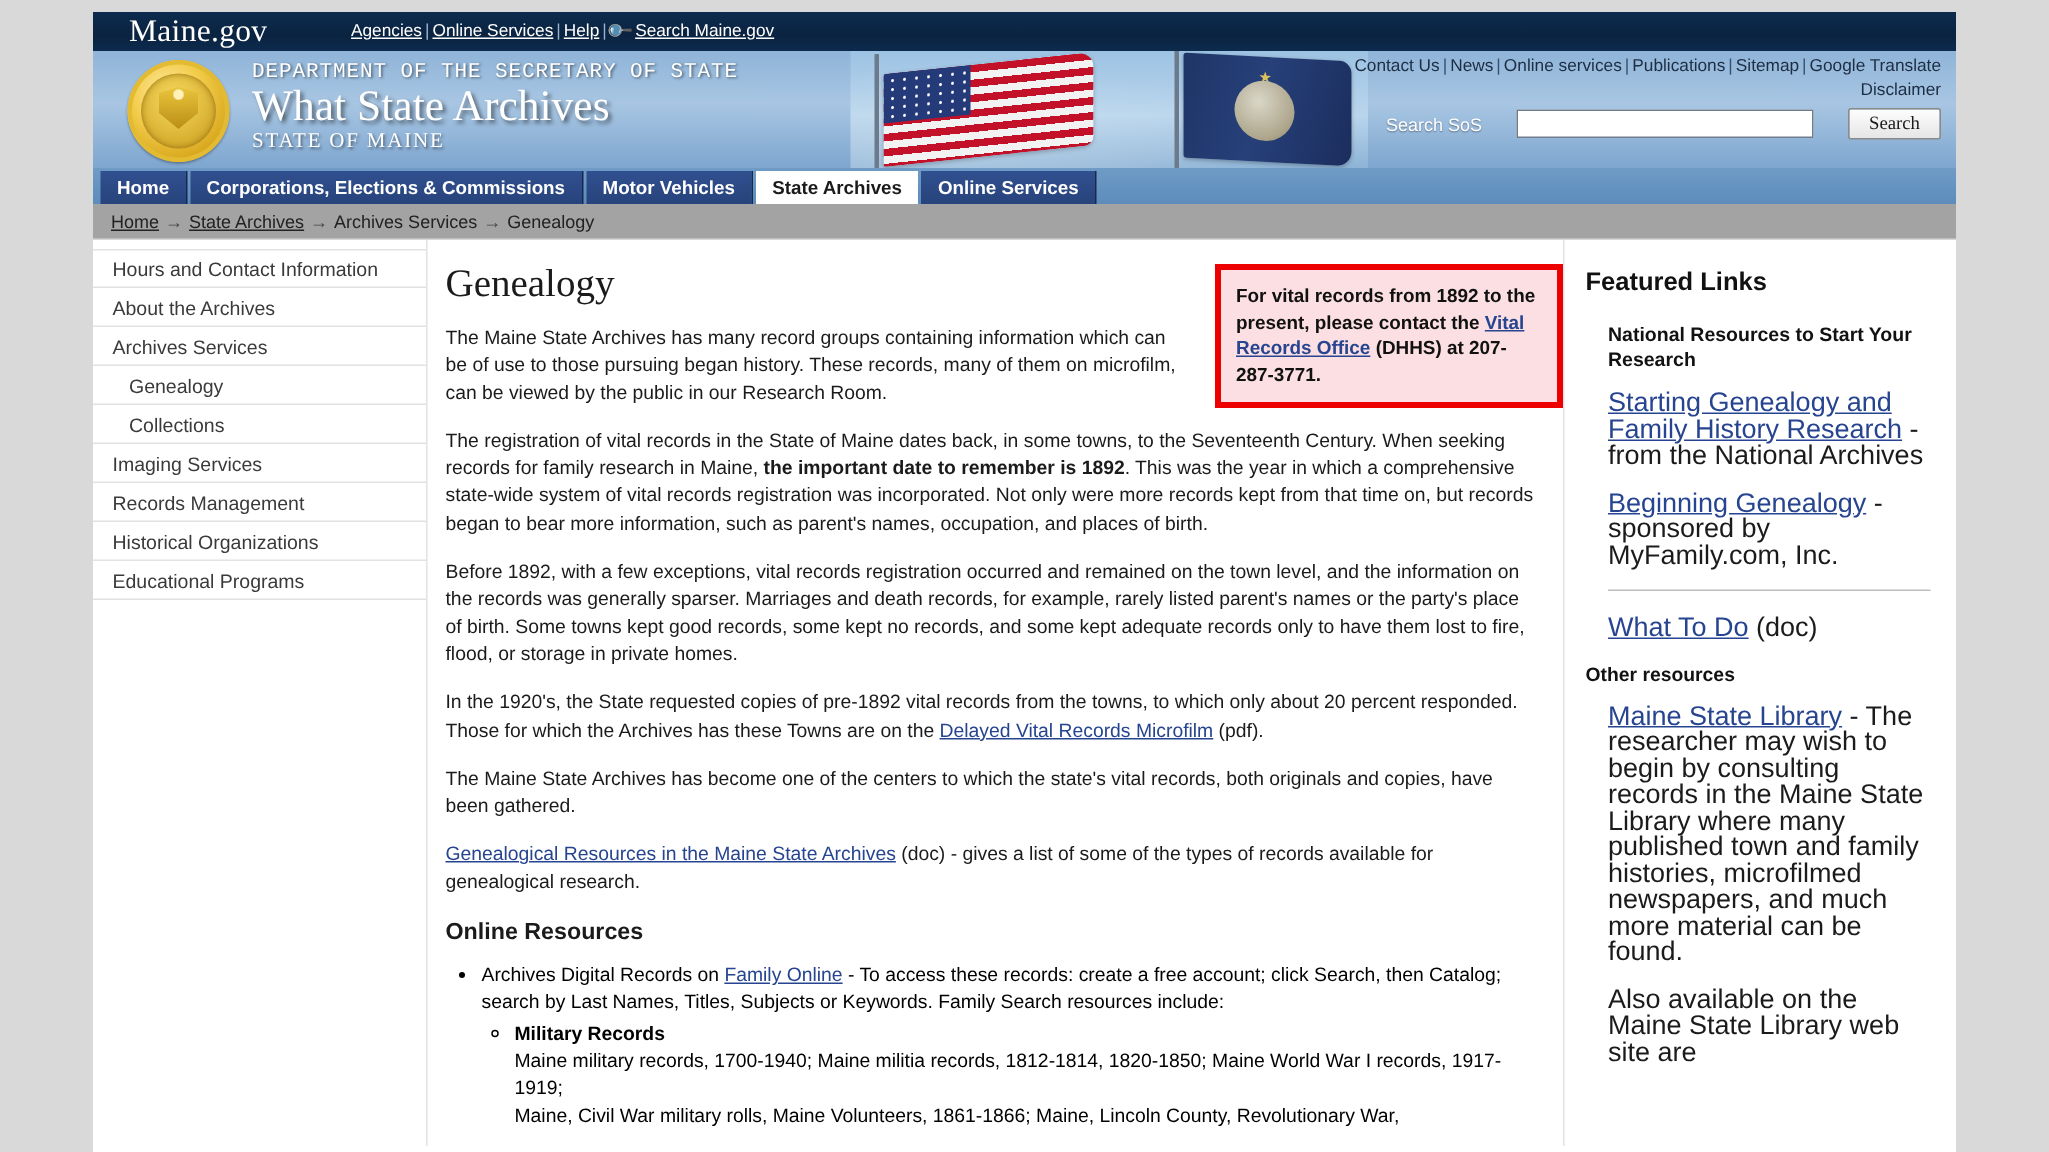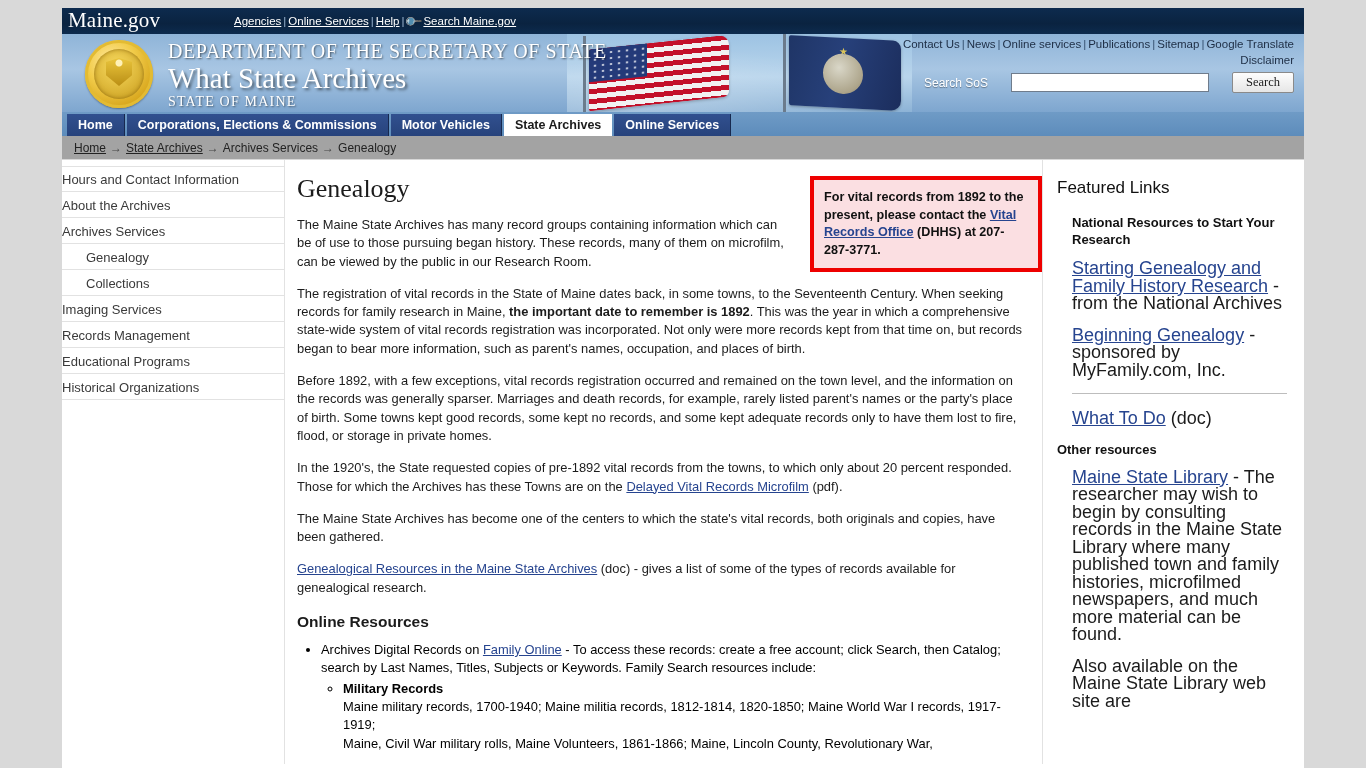--- a/index.html
+++ b/index.html
@@ -18,21 +18,21 @@
   }
 
   
   #topbar {
     height: 26px;
     background: linear-gradient(#0d2b4e, #0a2340 60%, #0d2b4e);
     position: relative;
     overflow: hidden;
   }
   #mainegov-logo {
-    position: absolute; left: 6px; top: 0px;
+    position: absolute; left: 24px; top: 0px;
     font-family: "Liberation Serif", serif;
     font-size: 21px; color: #ffffff;
     letter-spacing: .2px;
     line-height: 25px;
   }
   #mainegov-logo .swoosh {
     position: absolute; left: 2px; bottom: 3px;
     width: 96px; height: 5px;
     border-radius: 50%/100%;
     background: #3f6ca8;
@@ -117,22 +117,22 @@
     width: 26px; height: 28px;
     background:
       radial-gradient(circle at 50% 18%, #fff3bd 0 3px, transparent 4px),
       linear-gradient(#e9c43c, #b88c13);
     clip-path: polygon(50% 0%, 100% 14%, 100% 62%, 50% 100%, 0 62%, 0 14%);
     opacity: .95;
   }
 
   #dept-title { position: absolute; left: 106px; top: 6px; color: #ffffff; }
   #dept-line1 {
-    font-family: Liberation Serif, serif;
-    font-size: 20px; letter-spacing: .6px;
+    font-family: Liberation Mono, monospace;
+    font-size: 14px; letter-spacing: .6px;
     text-shadow: 1px 1px 2px rgba(0,0,0,.55);
   }
   #dept-line2 {
     font-family: "Liberation Serif", serif;
     font-size: 29px; line-height: 33px; margin-top: -1px;
     text-shadow: 2px 2px 3px rgba(0,0,0,.55);
   }
   #dept-line3 {
     font-family: "Liberation Serif", serif;
     font-size: 14px; letter-spacing: 1.2px; margin-top: -1px;
@@ -199,20 +199,21 @@
   #breadcrumb a { color: #222; text-decoration: underline; }
   #breadcrumb .arrow { padding: 0 4px; color: #444; }
 
   
   #columns { display: flex; height: 604px; }
 
   
   #leftnav { width: 223px; padding-top: 6px; border-right: 1px solid #e2e2e2; }
   .leftnav-item {
     height: 26px; line-height: 26px;
+    padding-left: 13px;
     font-size: 13px; color: #3a3a3a;
     border-bottom: 1px solid #e2e2e2;
     border-top: 1px solid transparent;
     cursor: pointer;
     background: #ffffff;
   }
   .leftnav-item.sub { padding-left: 24px; }
   .leftnav-item:first-child { border-top: 1px solid #e2e2e2; }
 
   
@@ -248,21 +249,21 @@
     margin: 16px 0 10px 0;
   }
   #main ul { margin: 0; padding-left: 24px; }
   #main ul li { font-size: 12.9px; line-height: 18.3px; margin-bottom: 2px; }
   #main ul ul { list-style-type: circle; padding-left: 22px; margin-top: 2px; }
   #main ul ul li { list-style-type: circle; }
   .sub-title { font-weight: bold; }
 
   
   #rightcol { width: 260px; padding: 14px 16px 0 14px; }
-  #featured-title { font-size: 17px; font-weight: normal; color: #111; margin: 4px 0 16px 0; }
+  #featured-title { font-size: 17px; font-weight: bold; color: #111; margin: 4px 0 16px 0; }
   .rc-block { padding-left: 15px; }
   .rc-h { font-size: 13px; font-weight: bold; color: #111; line-height: 17px; margin-bottom: 12px; }
   .rc-p { font-size: 18px; line-height: 17.5px; color: #1b1b1b; margin: 0 0 14px 0; }
   .rc-h-left { font-size: 12.9px; font-weight: bold; color: #111; margin: 0 0 12px 0; }
   hr.rc-div { border: none; border-top: 1px solid #bdbdbd; margin: 14px 0 16px 0; }
 </style>
 </head>
 <body>
 
 <div id="page">
@@ -332,22 +333,22 @@
   <div id="columns">
 
     <div id="leftnav">
       <div class="leftnav-item">Hours and Contact Information</div>
       <div class="leftnav-item">About the Archives</div>
       <div class="leftnav-item">Archives Services</div>
       <div class="leftnav-item sub">Genealogy</div>
       <div class="leftnav-item sub">Collections</div>
       <div class="leftnav-item">Imaging Services</div>
       <div class="leftnav-item">Records Management</div>
+      <div class="leftnav-item">Historical Organizations</div>
       <div class="leftnav-item">Educational Programs</div>
-      <div class="leftnav-item">Historical Organizations</div>
     </div>
 
     <div id="main">
       <h1 id="page-title">Genealogy</h1>
 
       <div class="callout">
         <span>For vital records from 1892 to the present, please contact the </span><a href="#">Vital Records Office</a><span> (DHHS) at 207-287-3771.</span>
       </div>
 
       <p class="narrow">The Maine State Archives has many record groups containing information which can be of use to those pursuing began history. These records, many of them on microfilm, can be viewed by the public in our Research Room.</p>

